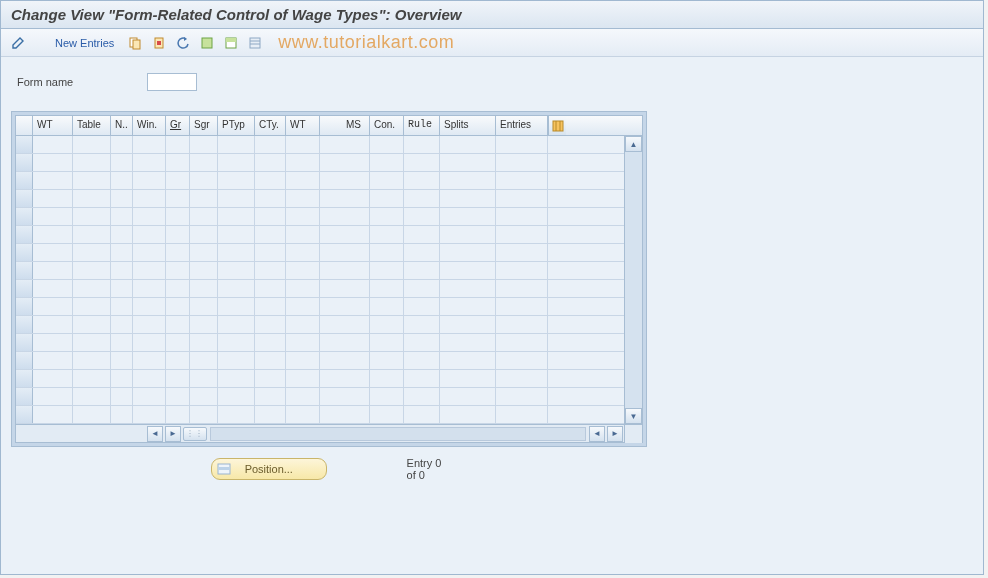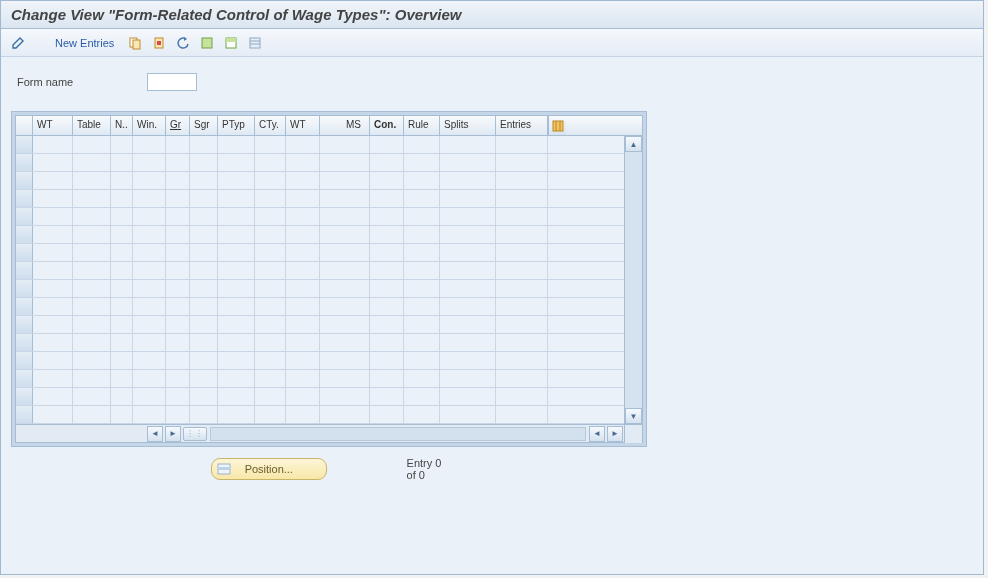--- a/index.html
+++ b/index.html
@@ -265,22 +265,22 @@
     .c-wt   { width: 40px; }
     .c-tbl  { width: 38px; }
     .c-n    { width: 22px; }
     .c-win  { width: 33px; }
     .c-gr   { width: 24px; text-decoration: underline; }
     .c-sgr  { width: 28px; }
     .c-ptyp { width: 37px; }
     .c-cty  { width: 31px; }
     .c-wt2  { width: 34px; }
     .c-ms   { width: 28px; margin-left: 22px; }
-    .c-con  { width: 34px; font-weight: bold; }
-    .c-rule { width: 36px; }
+    .c-con  { width: 34px; }
+    .c-rule { width: 36px; font-family: Liberation Mono, monospace; }
     .c-spl  { width: 56px; }
     .c-dspl { width: 52px; }
   </style>
 </head>
 <body>
 
 <div class="window">
 
   <div class="title-bar">Change View "Form-Related Control of Wage Types": Overview</div>
 
@@ -320,20 +320,21 @@
           <rect x="2" y="2" width="10" height="4" fill="#c7e29c"></rect>
         </svg>
     </div>
     <div class="tb-btn">
       <svg width="14" height="14" viewBox="0 0 14 14">
           <rect x="2" y="2" width="10" height="10" fill="#e7eef6" stroke="#8ea8c4"></rect>
           <line x1="2" y1="5" x2="12" y2="5" stroke="#8ea8c4"></line>
           <line x1="2" y1="8" x2="12" y2="8" stroke="#8ea8c4"></line>
         </svg>
     </div>
+    <span class="watermark">www.tutorialkart.com</span>
   </div>
 
   <div class="content">
 
     <div class="form-row">
       <span class="form-label">Form name</span>
       <input class="form-input" value="" style="">
     </div>
 
     <div class="table-area">

